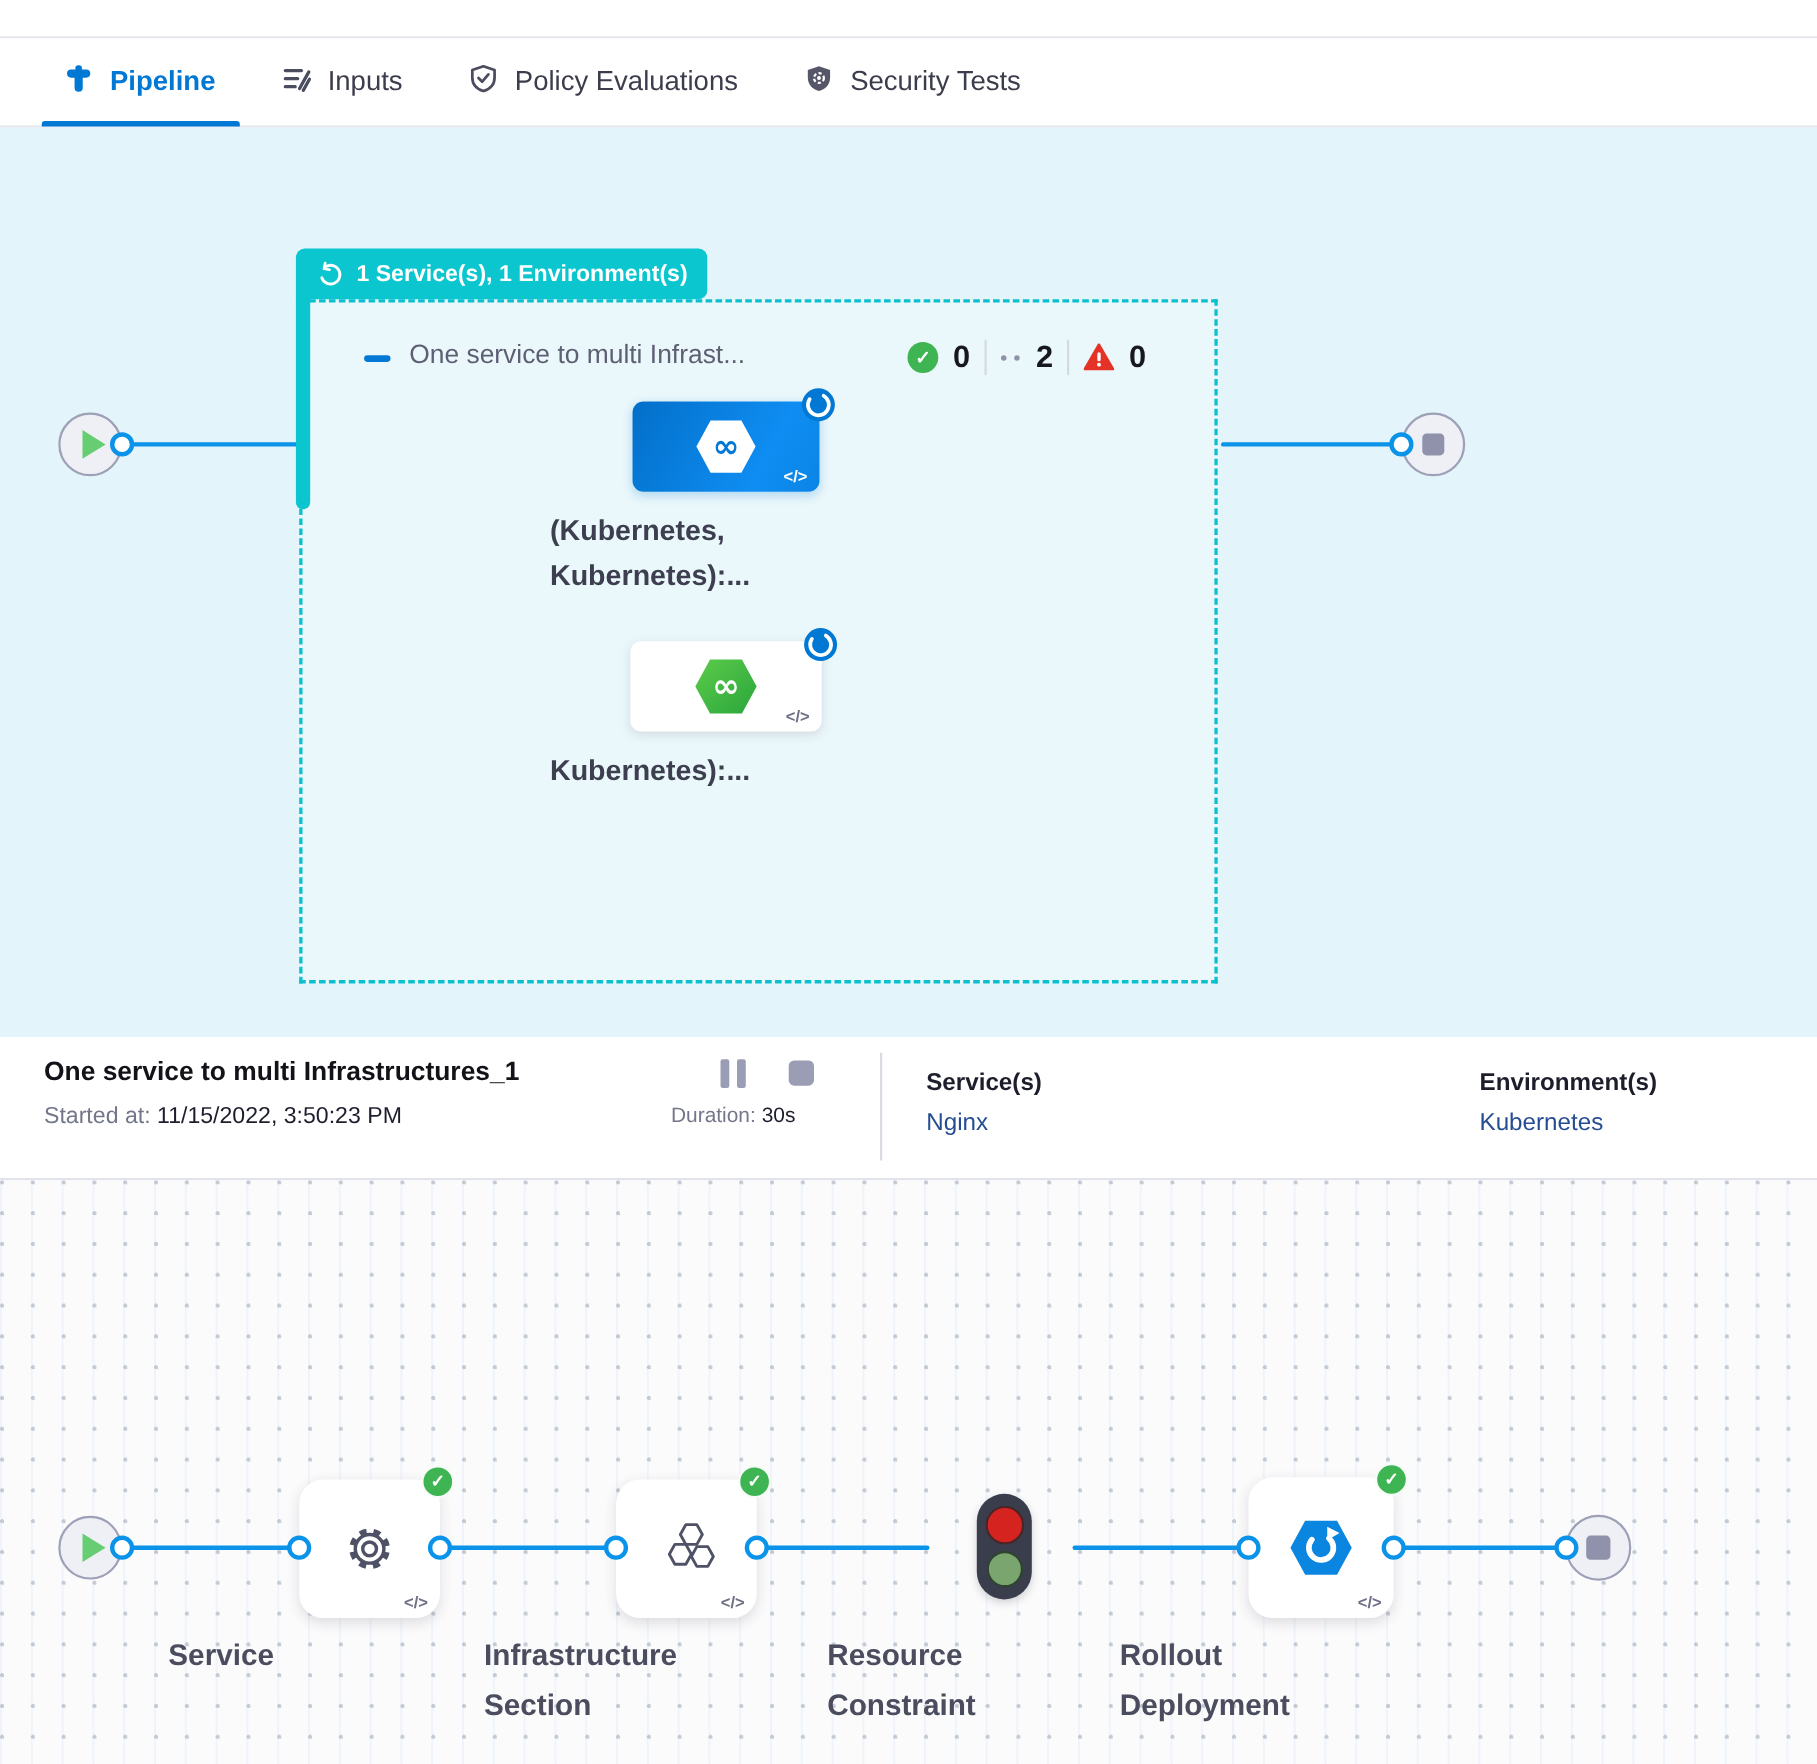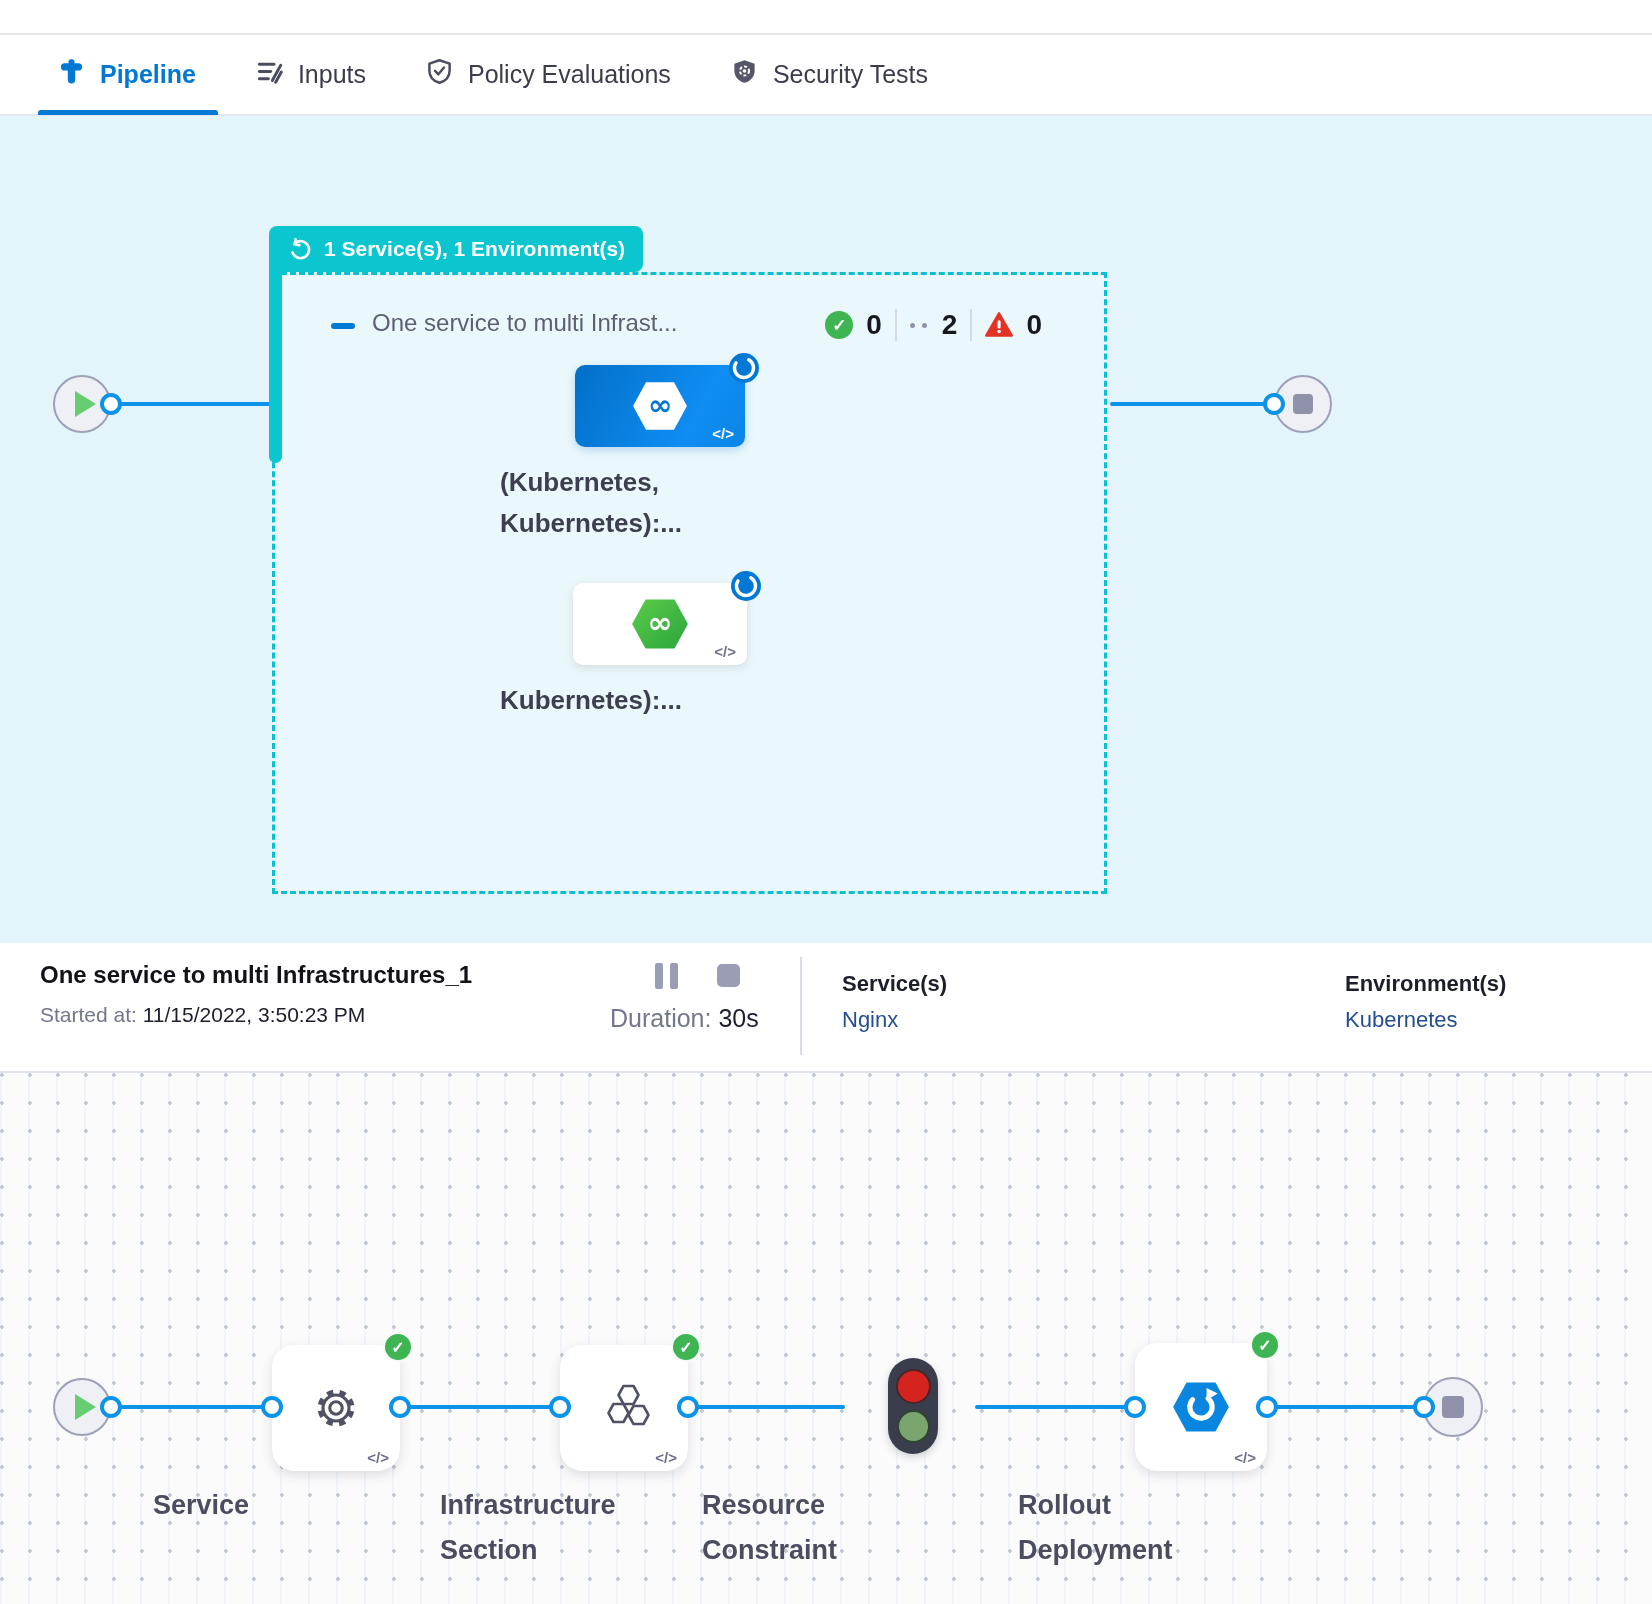--- a/index.html
+++ b/index.html
@@ -37,21 +37,21 @@
   .code-tag.g{color:#6e7085;}
   .matrix-label{position:absolute;width:320px;text-align:left;font-size:26px;line-height:41px;font-weight:600;color:#3d3f50;z-index:2;}
   
   .details{left:0;top:943px;width:1652px;height:130px;background:#fff;border-bottom:2px solid #e2e3ea;box-sizing:border-box;}
   .d-title{position:absolute;left:40px;top:18px;font-size:24px;font-weight:700;color:#121219;}
   .d-meta{position:absolute;left:40px;top:60px;font-size:21px;color:#74768b;}
   .d-meta b{color:#1d1e2c;font-weight:500;}
   .pause-ic{position:absolute;left:655px;top:20px;display:flex;gap:7px;}
   .pause-ic i{width:8px;height:26px;background:#9b9db5;border-radius:2px;}
   .stop-ic{position:absolute;left:717px;top:21px;width:23px;height:23px;background:#9b9db5;border-radius:5px;}
-  .d-duration{position:absolute;left:610px;top:61px;font-size:25px;color:#74768b;}
+  .d-duration{position:absolute;left:610px;top:61px;font-size:19px;color:#74768b;}
   .d-divider{position:absolute;left:800px;top:14px;width:2px;height:98px;background:#dadce4;}
   .d-col-label{position:absolute;font-size:22px;font-weight:600;color:#1d1e2c;top:28px;}
   .d-col-value{position:absolute;font-size:22px;color:#254e92;top:64px;}
   
   .canvas{left:0;top:1073px;width:1652px;height:531px;background-color:#fbfbfc;
     background-image:linear-gradient(to right, rgba(2,120,213,.05) 2px, transparent 2px),
       radial-gradient(circle at 2px 2px, #c9cbd4 1.7px, transparent 2.1px);
     background-size:28px 28px,28px 28px;}
   .step-card{position:absolute;width:128px;height:126px;background:#fff;border-radius:22px;box-shadow:0 4px 12px rgba(40,41,61,.14);z-index:3;display:flex;align-items:center;justify-content:center;}
   .check-badge{position:absolute;width:30px;height:30px;border-radius:50%;background:#3eb452;border:2px solid #f6fbf7;box-sizing:border-box;color:#fff;display:flex;align-items:center;justify-content:center;font-size:16px;font-weight:700;z-index:6;}
@@ -279,21 +279,21 @@
   </div>
   <div class="step-label" style="left:440px;top:410px;">
     <div>Infrastructure</div>
     <div>Section</div>
   </div>
 
   <div class="traffic">
     <span class="red"></span>
     <span class="green"></span>
   </div>
-  <div class="step-label" style="left:702px;top:410px;">
+  <div class="step-label" style="left:752px;top:410px;">
     <div>Resource</div>
     <div>Constraint</div>
   </div>
 
   <div class="step-card" style="left:1135px;top:270px;width:132px;height:128px;">
     <span style="display:flex;">
       <svg width="58" height="52" viewBox="0 0 52 46">
           <polygon points="13,1 39,1 51,23 39,45 13,45 1,23" fill="#0b86e0"></polygon>
           <circle cx="26" cy="23" r="10" fill="none" stroke="#fff" stroke-width="4.6" stroke-dasharray="47 16" stroke-linecap="round" transform="rotate(-50 26 23)"></circle>
           <polygon points="31,6 41,11 31,17" fill="#fff"></polygon>

